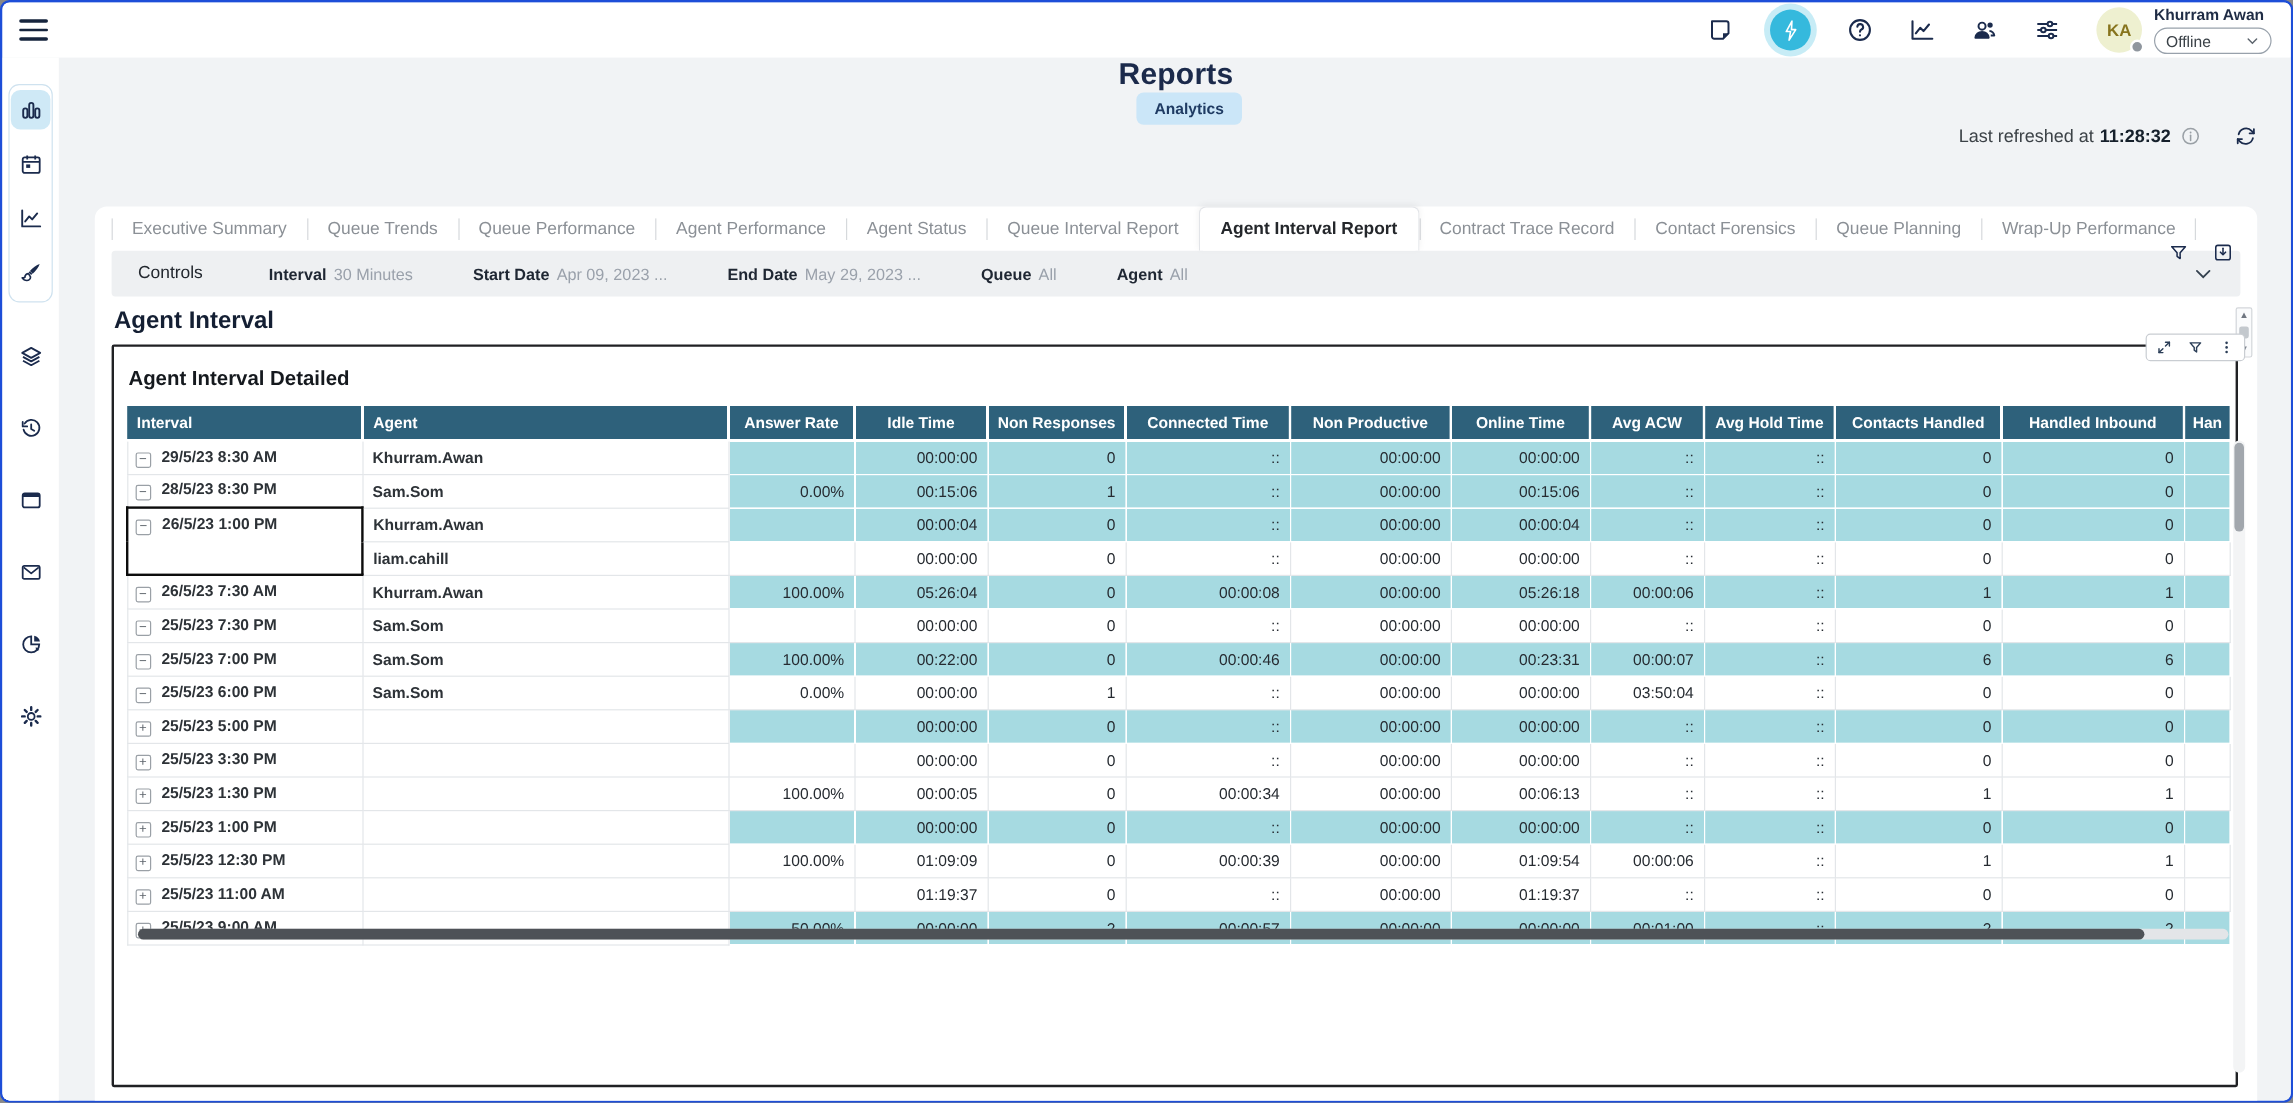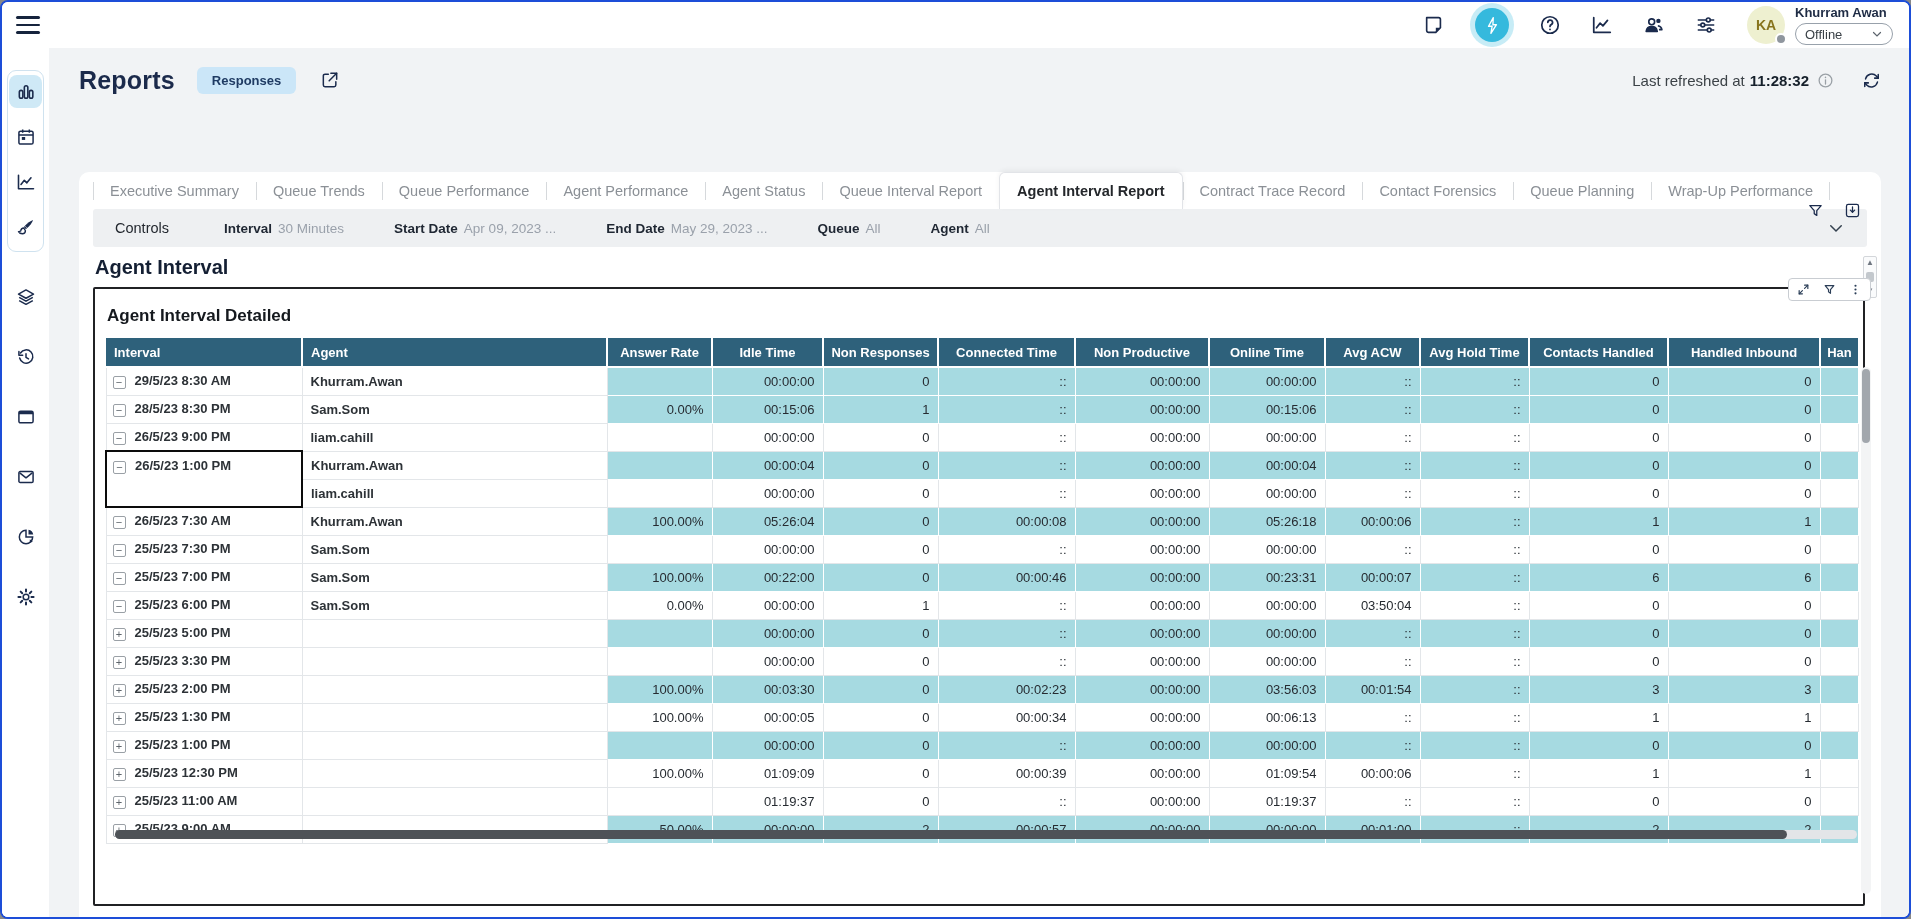--- a/index.html
+++ b/index.html
@@ -34,21 +34,21 @@
   .side-group{position:absolute;left:5px;top:22px;width:37px;border:1px solid #cfe2ef;border-radius:9px;
               padding:4px 0 8px;display:flex;flex-direction:column;align-items:center;gap:12px;background:#fff;}
   .side-rest{position:absolute;left:5px;top:232px;width:37px;display:flex;flex-direction:column;align-items:center;gap:27px;}
   .side-item{width:33px;height:33px;border-radius:8px;display:flex;align-items:center;justify-content:center;cursor:pointer;}
   .side-item svg{width:20px;height:20px;}
   .side-item.active{background:#cfe9f6;}
 
   .main{flex:1;padding:0 28px 0 30px;position:relative;}
 
   
-  .page-header{height:64px;display:flex;align-items:center;}
+  .page-header{height:64px;display:flex;align-items:center;flex-direction:column;}
   .page-title{font-size:25px;font-weight:bold;color:#1b2a4b;letter-spacing:.2px;}
   .badge{margin-left:22px;background:#cbe6f8;color:#1f3b63;font-size:13px;font-weight:bold;
          padding:6px 15px;border-radius:6px;}
   .ext-link{margin-left:24px;width:20px;height:20px;cursor:pointer;}
   .refresh-group{margin-left:auto;display:flex;align-items:center;font-size:15px;color:#3c4247;}
   .refresh-time{font-weight:bold;color:#16202b;margin-left:5px;}
   .info-icon{width:17px;height:17px;margin-left:8px;cursor:pointer;}
   .refresh-icon{width:19px;height:19px;margin-left:28px;cursor:pointer;}
 
   
@@ -258,21 +258,21 @@
                 <path d="M12 2.9v2.6M12 18.5v2.6M2.9 12h2.6M18.5 12h2.6M5.6 5.6l1.9 1.9M16.5 16.5l1.9 1.9M18.4 5.6l-1.9 1.9M7.5 16.5l-1.9 1.9"></path>
               </g>
             </svg>
           </div>
         </div>
     </div>
 
     <div class="main">
       <div class="page-header">
         <div class="page-title">Reports</div>
-        <div class="badge">Responses</div>
+        <div class="badge">Analytics</div>
         <svg class="ext-link" viewBox="0 0 24 24" fill="none" stroke="#1b2b4d" stroke-width="1.8" stroke-linecap="round" stroke-linejoin="round">
           <path d="M10 5H6a2 2 0 0 0-2 2v11a2 2 0 0 0 2 2h11a2 2 0 0 0 2-2v-4"></path>
             <path d="M13 4h7v7"></path>
             <path d="M20 4l-9 9"></path>
         </svg>
         <div class="refresh-group">
           <span>Last refreshed at</span>
           <span class="refresh-time">11:28:32</span>
           <svg class="info-icon" viewBox="0 0 24 24" fill="none" stroke="#9aa0a6" stroke-width="1.8" stroke-linecap="round">
             <circle cx="12" cy="12" r="9"></circle>
@@ -420,35 +420,20 @@
                     <td class="c-metric shaded">::</td>
                     <td class="c-metric shaded">00:00:00</td>
                     <td class="c-metric shaded">00:15:06</td>
                     <td class="c-metric shaded">::</td>
                     <td class="c-metric shaded">::</td>
                     <td class="c-metric shaded">0</td>
                     <td class="c-metric shaded">0</td>
                     <td class="c-metric shaded"></td>
                   </tr>
                   <tr>
-                    <td class="c-interval"><span class="expander">−</span><span>26/5/23 9:00 PM</span></td>
-                    <td class="c-agent">liam.cahill</td>
-                    <td class="c-metric"></td>
-                    <td class="c-metric">00:00:00</td>
-                    <td class="c-metric">0</td>
-                    <td class="c-metric">::</td>
-                    <td class="c-metric">00:00:00</td>
-                    <td class="c-metric">00:00:00</td>
-                    <td class="c-metric">::</td>
-                    <td class="c-metric">::</td>
-                    <td class="c-metric">0</td>
-                    <td class="c-metric">0</td>
-                    <td class="c-metric"></td>
-                  </tr>
-                  <tr>
                     <td class="c-interval sel-top"><span class="expander">−</span><span>26/5/23 1:00 PM</span></td>
                     <td class="c-agent">Khurram.Awan</td>
                     <td class="c-metric shaded"></td>
                     <td class="c-metric shaded">00:00:04</td>
                     <td class="c-metric shaded">0</td>
                     <td class="c-metric shaded">::</td>
                     <td class="c-metric shaded">00:00:00</td>
                     <td class="c-metric shaded">00:00:04</td>
                     <td class="c-metric shaded">::</td>
                     <td class="c-metric shaded">::</td>
@@ -553,35 +538,20 @@
                     <td class="c-metric">00:00:00</td>
                     <td class="c-metric">0</td>
                     <td class="c-metric">::</td>
                     <td class="c-metric">00:00:00</td>
                     <td class="c-metric">00:00:00</td>
                     <td class="c-metric">::</td>
                     <td class="c-metric">::</td>
                     <td class="c-metric">0</td>
                     <td class="c-metric">0</td>
                     <td class="c-metric"></td>
-                  </tr>
-                  <tr>
-                    <td class="c-interval"><span class="expander">+</span><span>25/5/23 2:00 PM</span></td>
-                    <td class="c-agent"></td>
-                    <td class="c-metric shaded">100.00%</td>
-                    <td class="c-metric shaded">00:03:30</td>
-                    <td class="c-metric shaded">0</td>
-                    <td class="c-metric shaded">00:02:23</td>
-                    <td class="c-metric shaded">00:00:00</td>
-                    <td class="c-metric shaded">03:56:03</td>
-                    <td class="c-metric shaded">00:01:54</td>
-                    <td class="c-metric shaded">::</td>
-                    <td class="c-metric shaded">3</td>
-                    <td class="c-metric shaded">3</td>
-                    <td class="c-metric shaded"></td>
                   </tr>
                   <tr>
                     <td class="c-interval"><span class="expander">+</span><span>25/5/23 1:30 PM</span></td>
                     <td class="c-agent"></td>
                     <td class="c-metric">100.00%</td>
                     <td class="c-metric">00:00:05</td>
                     <td class="c-metric">0</td>
                     <td class="c-metric">00:00:34</td>
                     <td class="c-metric">00:00:00</td>
                     <td class="c-metric">00:06:13</td>

